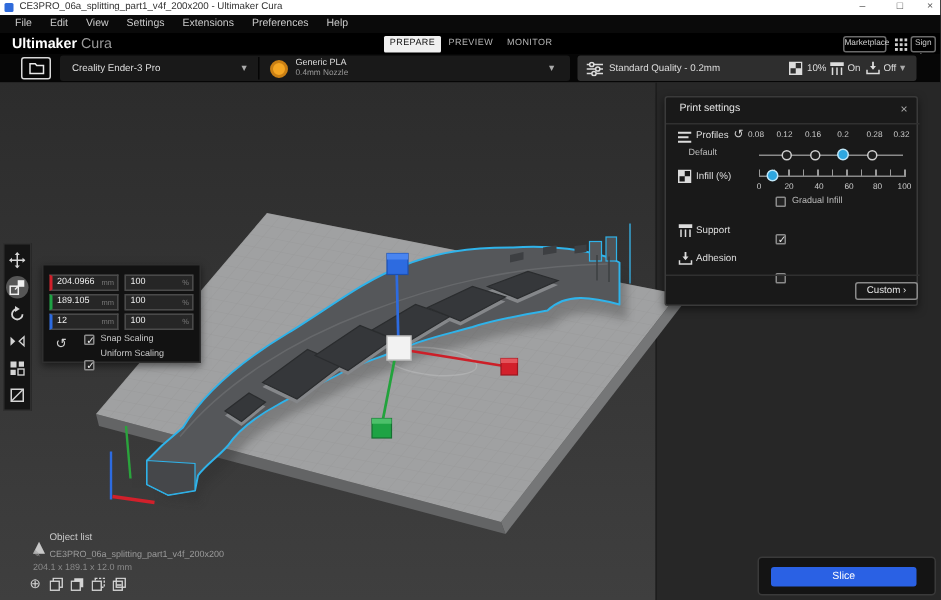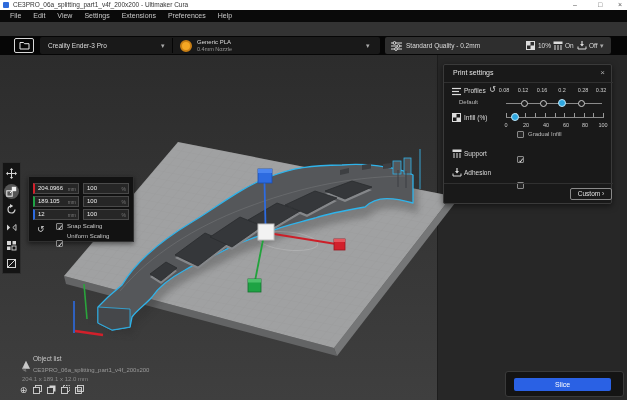--- a/index.html
+++ b/index.html
@@ -108,20 +108,32 @@
   <div class="abs menubar">
     <span class="mi">File</span>
     <span class="mi">Edit</span>
     <span class="mi">View</span>
     <span class="mi">Settings</span>
     <span class="mi">Extensions</span>
     <span class="mi">Preferences</span>
     <span class="mi">Help</span>
   </div>
 
+  <div class="abs apphead">
+    <div class="abs logo">
+      <span>Ultimaker</span>
+      <span class="lite">Cura</span>
+    </div>
+    <div class="abs tab active" style="left:256px;width:38px;">PREPARE</div>
+    <div class="abs tab" style="left:299px;width:28px;">PREVIEW</div>
+    <div class="abs tab" style="left:338px;width:30px;">MONITOR</div>
+    <div class="abs hbtn" style="left:562px;width:29px;">Marketplace</div>
+    <div class="abs dots9"></div>
+    <div class="abs hbtn" style="left:607px;width:17px;">Sign in</div>
+  </div>
 
   <div class="abs configbar">
     <div class="abs folderbtn">
       <svg class="ic" width="11" height="9" viewBox="0 0 11 9">
         <path d="M1 1.5 h3.5 l1 1.2 H10 V8 H1 Z" fill="none" stroke="#e8e8e8" stroke-width="1"></path>
       </svg>
     </div>
 
     <div class="abs machpanel">
       <span class="abs pname">Creality Ender-3 Pro</span>

